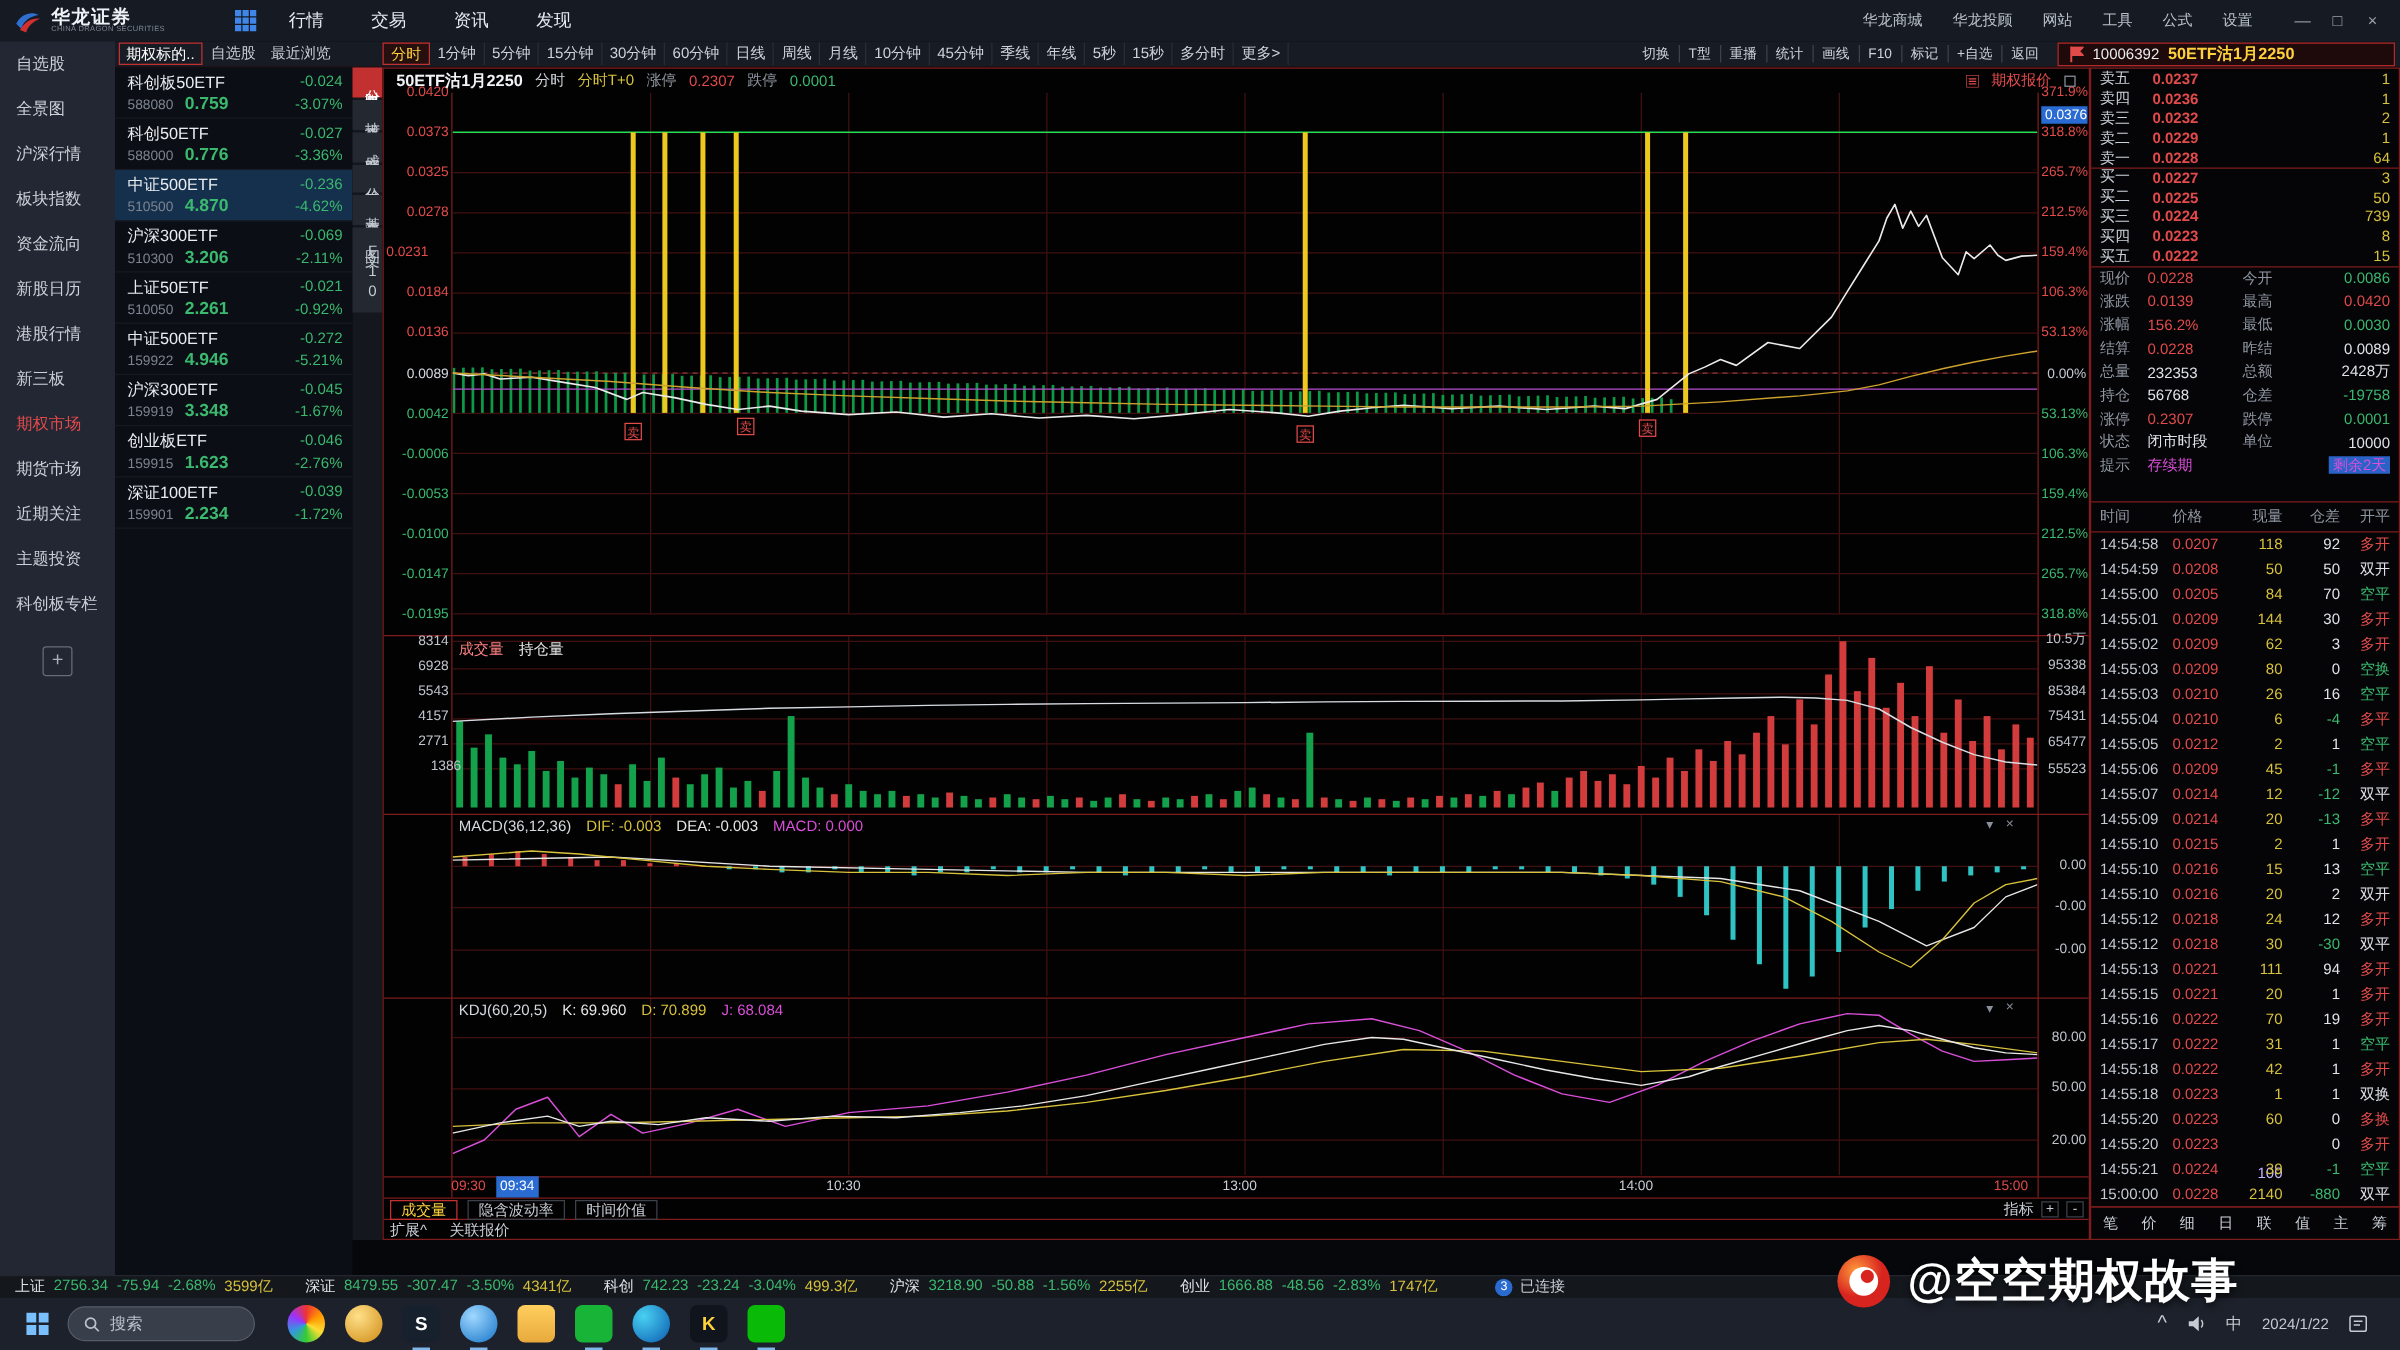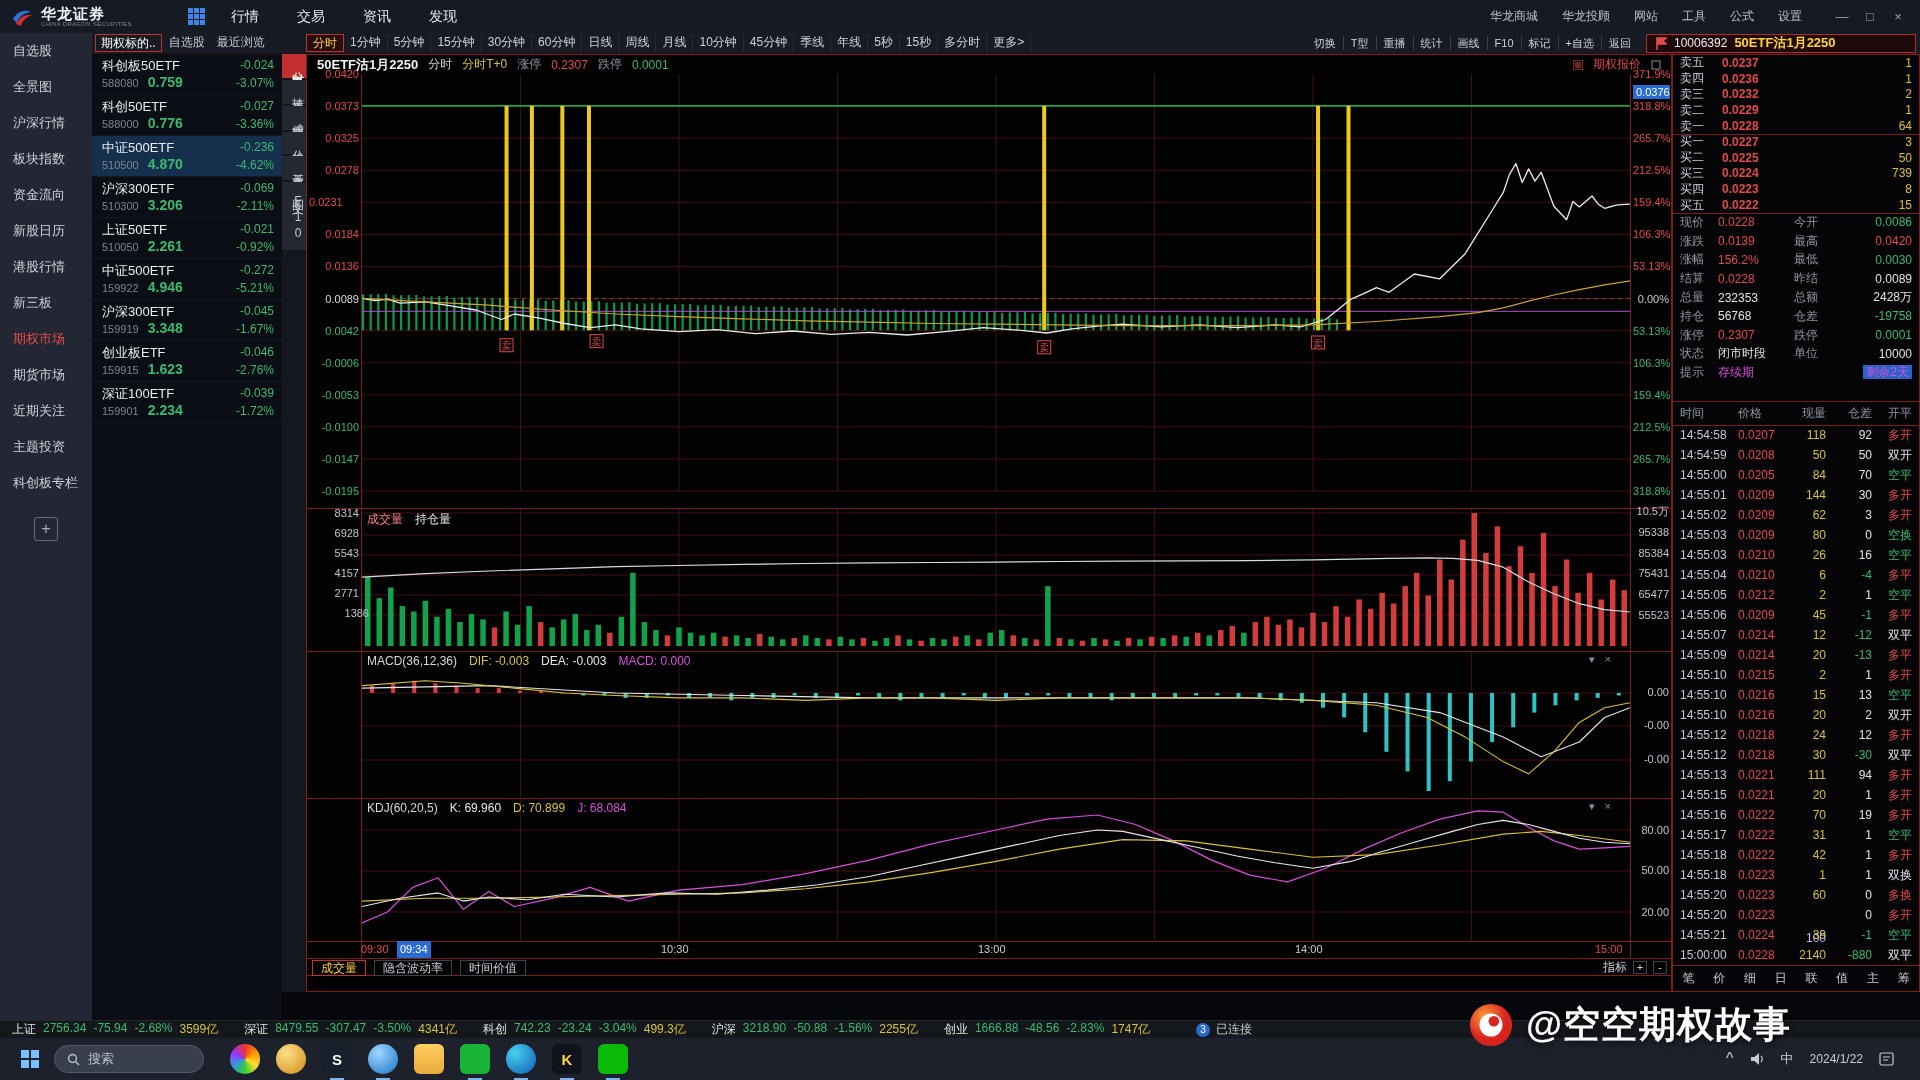--- a/index.html
+++ b/index.html
@@ -864,20 +864,24 @@
       </div>
       <div class="ctabs" style="top: 905px; height: 15px;">
         <div class="ctab active">成交量</div>
         <div class="ctab">隐含波动率</div>
         <div class="ctab">时间价值</div>
         <div class="flex1"></div>
         <div style="font-size: 12px; color: rgb(201, 206, 214);">指标</div>
         <div class="zoombox">+</div>
         <div class="zoombox" style="margin-right: 4px;">-</div>
       </div>
+      <div class="ctabs" style="top: 922px; height: 15px;">
+        <div class="ctab2">扩展^</div>
+        <div class="ctab2">关联报价</div>
+      </div>
     </div>
 
   <div class="rpanel">
     <div id="obRows">
         <div class="obrow">
           <span class="oblabel">卖五</span>
           <span class="obprice">0.0237</span>
           <span class="obqty">1</span>
         </div>
         <div class="obrow">

